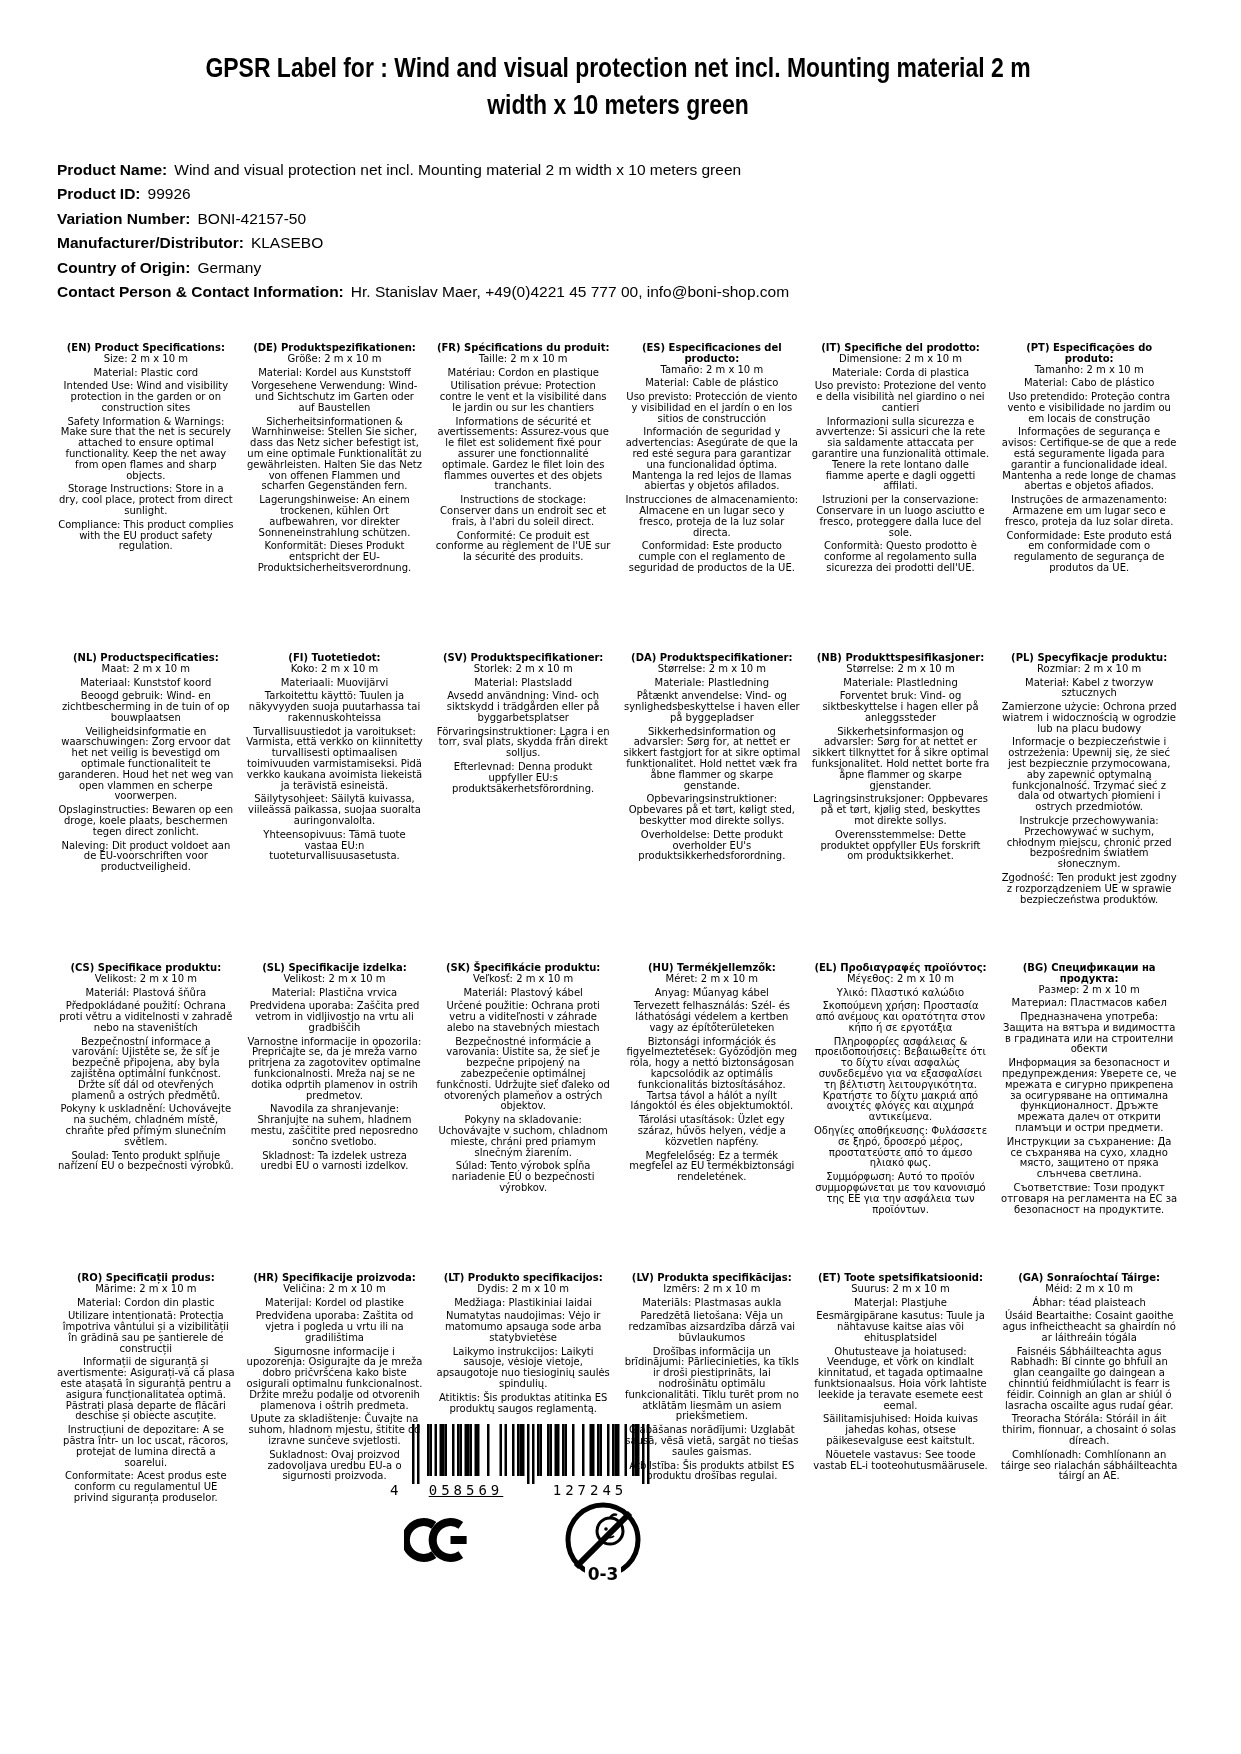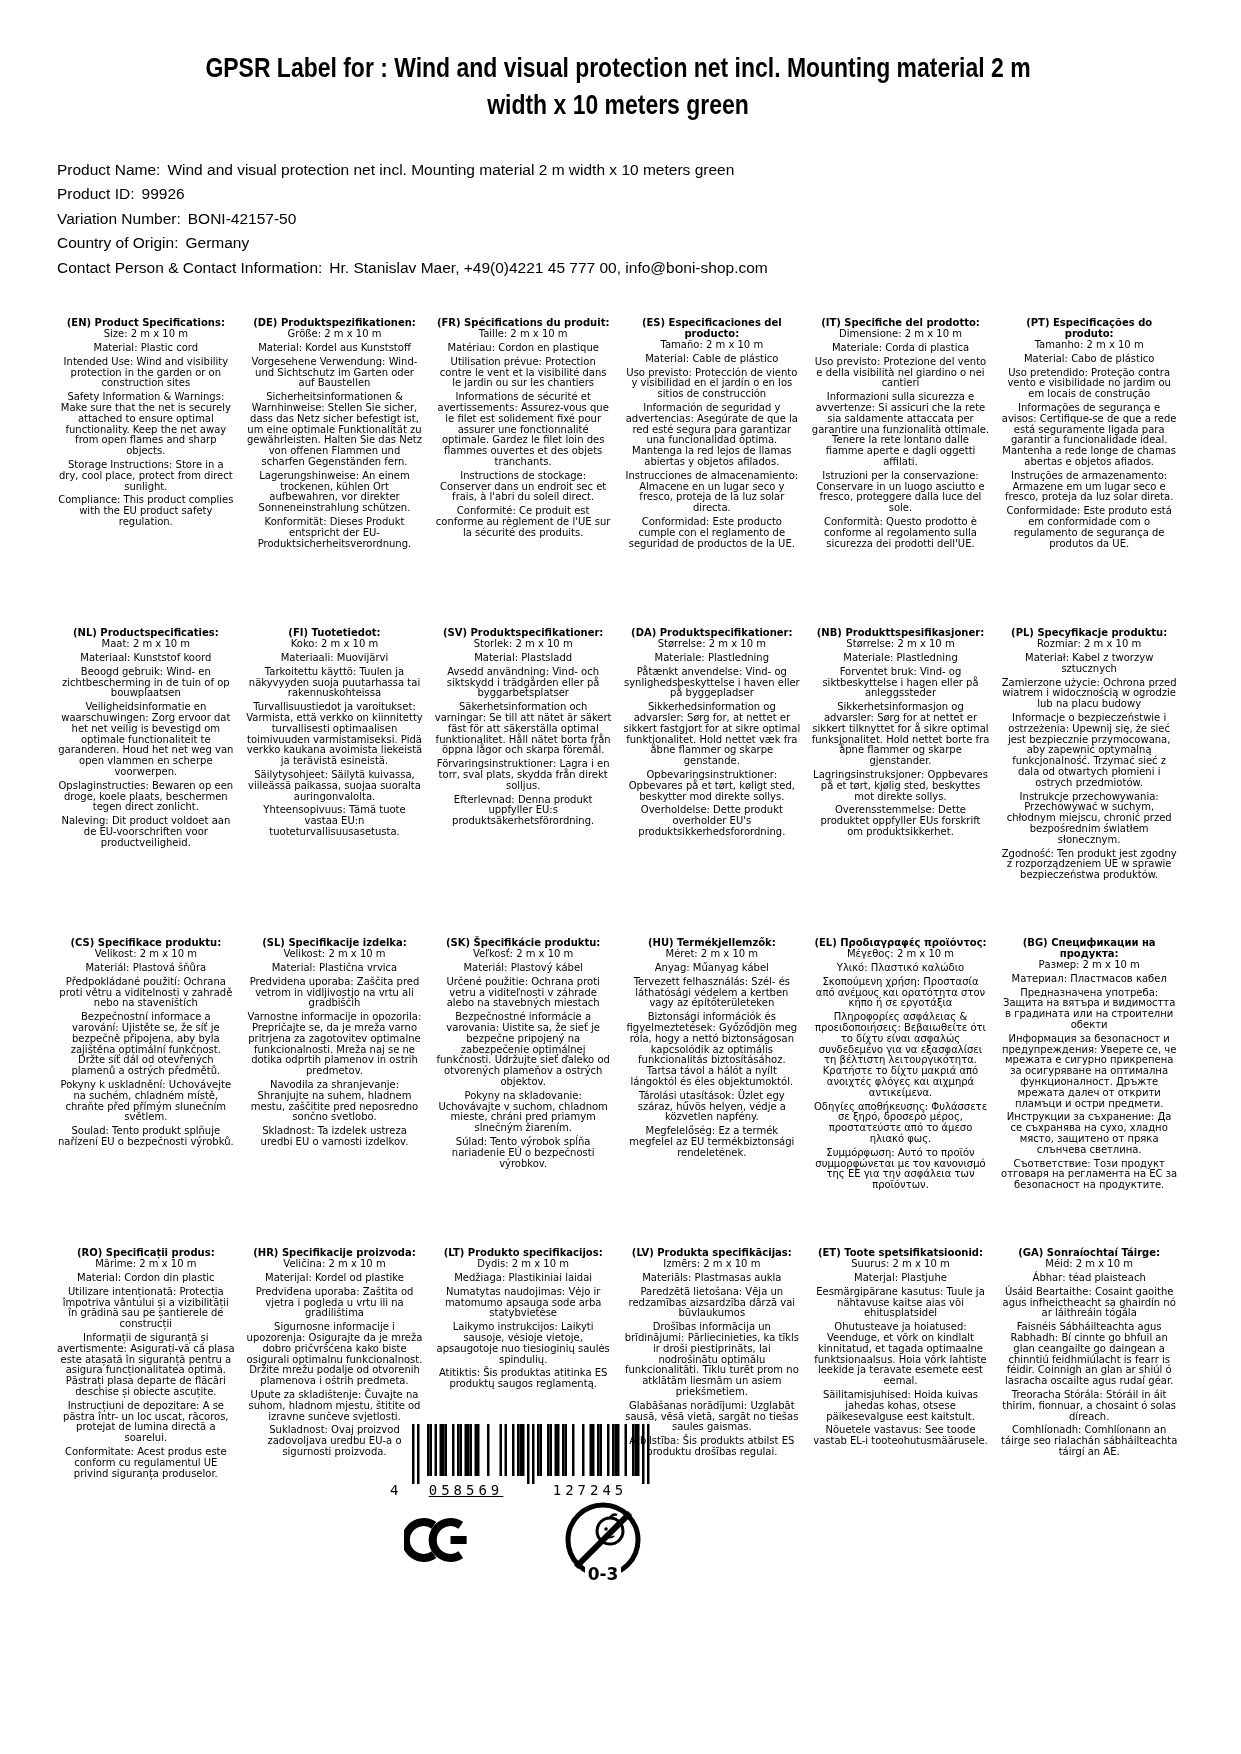--- a/index.html
+++ b/index.html
@@ -24,21 +24,21 @@
     transform:scaleX(0.82);
     transform-origin:center top;
   }
   .product-info{
     margin:34px 0 0 57px;
     font-family:"Liberation Sans",sans-serif;
     font-size:15.5px;
     line-height:24.5px;
   }
   .pi-row{white-space:nowrap;}
-  .pi-label{font-weight:normal;}
+  .pi-label{font-weight:bold;}
   .pi-value{margin-left:7px;}
   .spec-grid{
     margin:38px 57px 0 57px;
     display:grid;
     grid-template-columns:repeat(6,1fr);
     column-gap:11px;
     grid-template-rows:310px 310px 310px auto;
   }
   .spec-block{
     font-size:10px;
@@ -69,20 +69,21 @@
 <body>
 
 <div class="page">
 
   <h1 class="doc-title">GPSR Label for : Wind and visual protection net incl. Mounting material 2 m width x 10 meters green</h1>
 
   <div class="product-info" id="product-info">
       <div class="pi-row"><span class="pi-label">Product Name:</span><span class="pi-value">Wind and visual protection net incl. Mounting material 2 m width x 10 meters green</span></div>
       <div class="pi-row"><span class="pi-label">Product ID:</span><span class="pi-value">99926</span></div>
       <div class="pi-row"><span class="pi-label">Variation Number:</span><span class="pi-value">BONI-42157-50</span></div>
+      <div class="pi-row"><span class="pi-label">Manufacturer/Distributor:</span><span class="pi-value">KLASEBO</span></div>
       <div class="pi-row"><span class="pi-label">Country of Origin:</span><span class="pi-value">Germany</span></div>
       <div class="pi-row"><span class="pi-label">Contact Person &amp; Contact Information:</span><span class="pi-value">Hr. Stanislav Maer, +49(0)4221 45 777 00, info@boni-shop.com</span></div>
     </div>
 
   <div class="spec-grid" id="spec-grid">
       <div class="spec-block">
         <div class="spec-heading">(EN) Product Specifications:</div>
         <p class="first">Size: 2 m x 10 m</p>
         <p>Material: Plastic cord</p>
         <p>Intended Use: Wind and visibility protection in the garden or on construction sites</p>
@@ -151,21 +152,20 @@
         <p>Tarkoitettu käyttö: Tuulen ja näkyvyyden suoja puutarhassa tai rakennuskohteissa</p>
         <p>Turvallisuustiedot ja varoitukset: Varmista, että verkko on kiinnitetty turvallisesti optimaalisen toimivuuden varmistamiseksi. Pidä verkko kaukana avoimista liekeistä ja terävistä esineistä.</p>
         <p>Säilytysohjeet: Säilytä kuivassa, viileässä paikassa, suojaa suoralta auringonvalolta.</p>
         <p>Yhteensopivuus: Tämä tuote vastaa EU:n tuoteturvallisuusasetusta.</p>
       </div>
       <div class="spec-block">
         <div class="spec-heading">(SV) Produktspecifikationer:</div>
         <p class="first">Storlek: 2 m x 10 m</p>
         <p>Material: Plastsladd</p>
         <p>Avsedd användning: Vind- och siktskydd i trädgården eller på byggarbetsplatser</p>
-        <p>Säkerhetsinformation och varningar: Se till att nätet är säkert fäst för att säkerställa optimal funktionalitet. Håll nätet borta från öppna lågor och skarpa föremål.</p>
         <p>Förvaringsinstruktioner: Lagra i en torr, sval plats, skydda från direkt solljus.</p>
         <p>Efterlevnad: Denna produkt uppfyller EU:s produktsäkerhetsförordning.</p>
       </div>
       <div class="spec-block">
         <div class="spec-heading">(DA) Produktspecifikationer:</div>
         <p class="first">Størrelse: 2 m x 10 m</p>
         <p>Materiale: Plastledning</p>
         <p>Påtænkt anvendelse: Vind- og synlighedsbeskyttelse i haven eller på byggepladser</p>
         <p>Sikkerhedsinformation og advarsler: Sørg for, at nettet er sikkert fastgjort for at sikre optimal funktionalitet. Hold nettet væk fra åbne flammer og skarpe genstande.</p>
         <p>Opbevaringsinstruktioner: Opbevares på et tørt, køligt sted, beskytter mod direkte sollys.</p>

